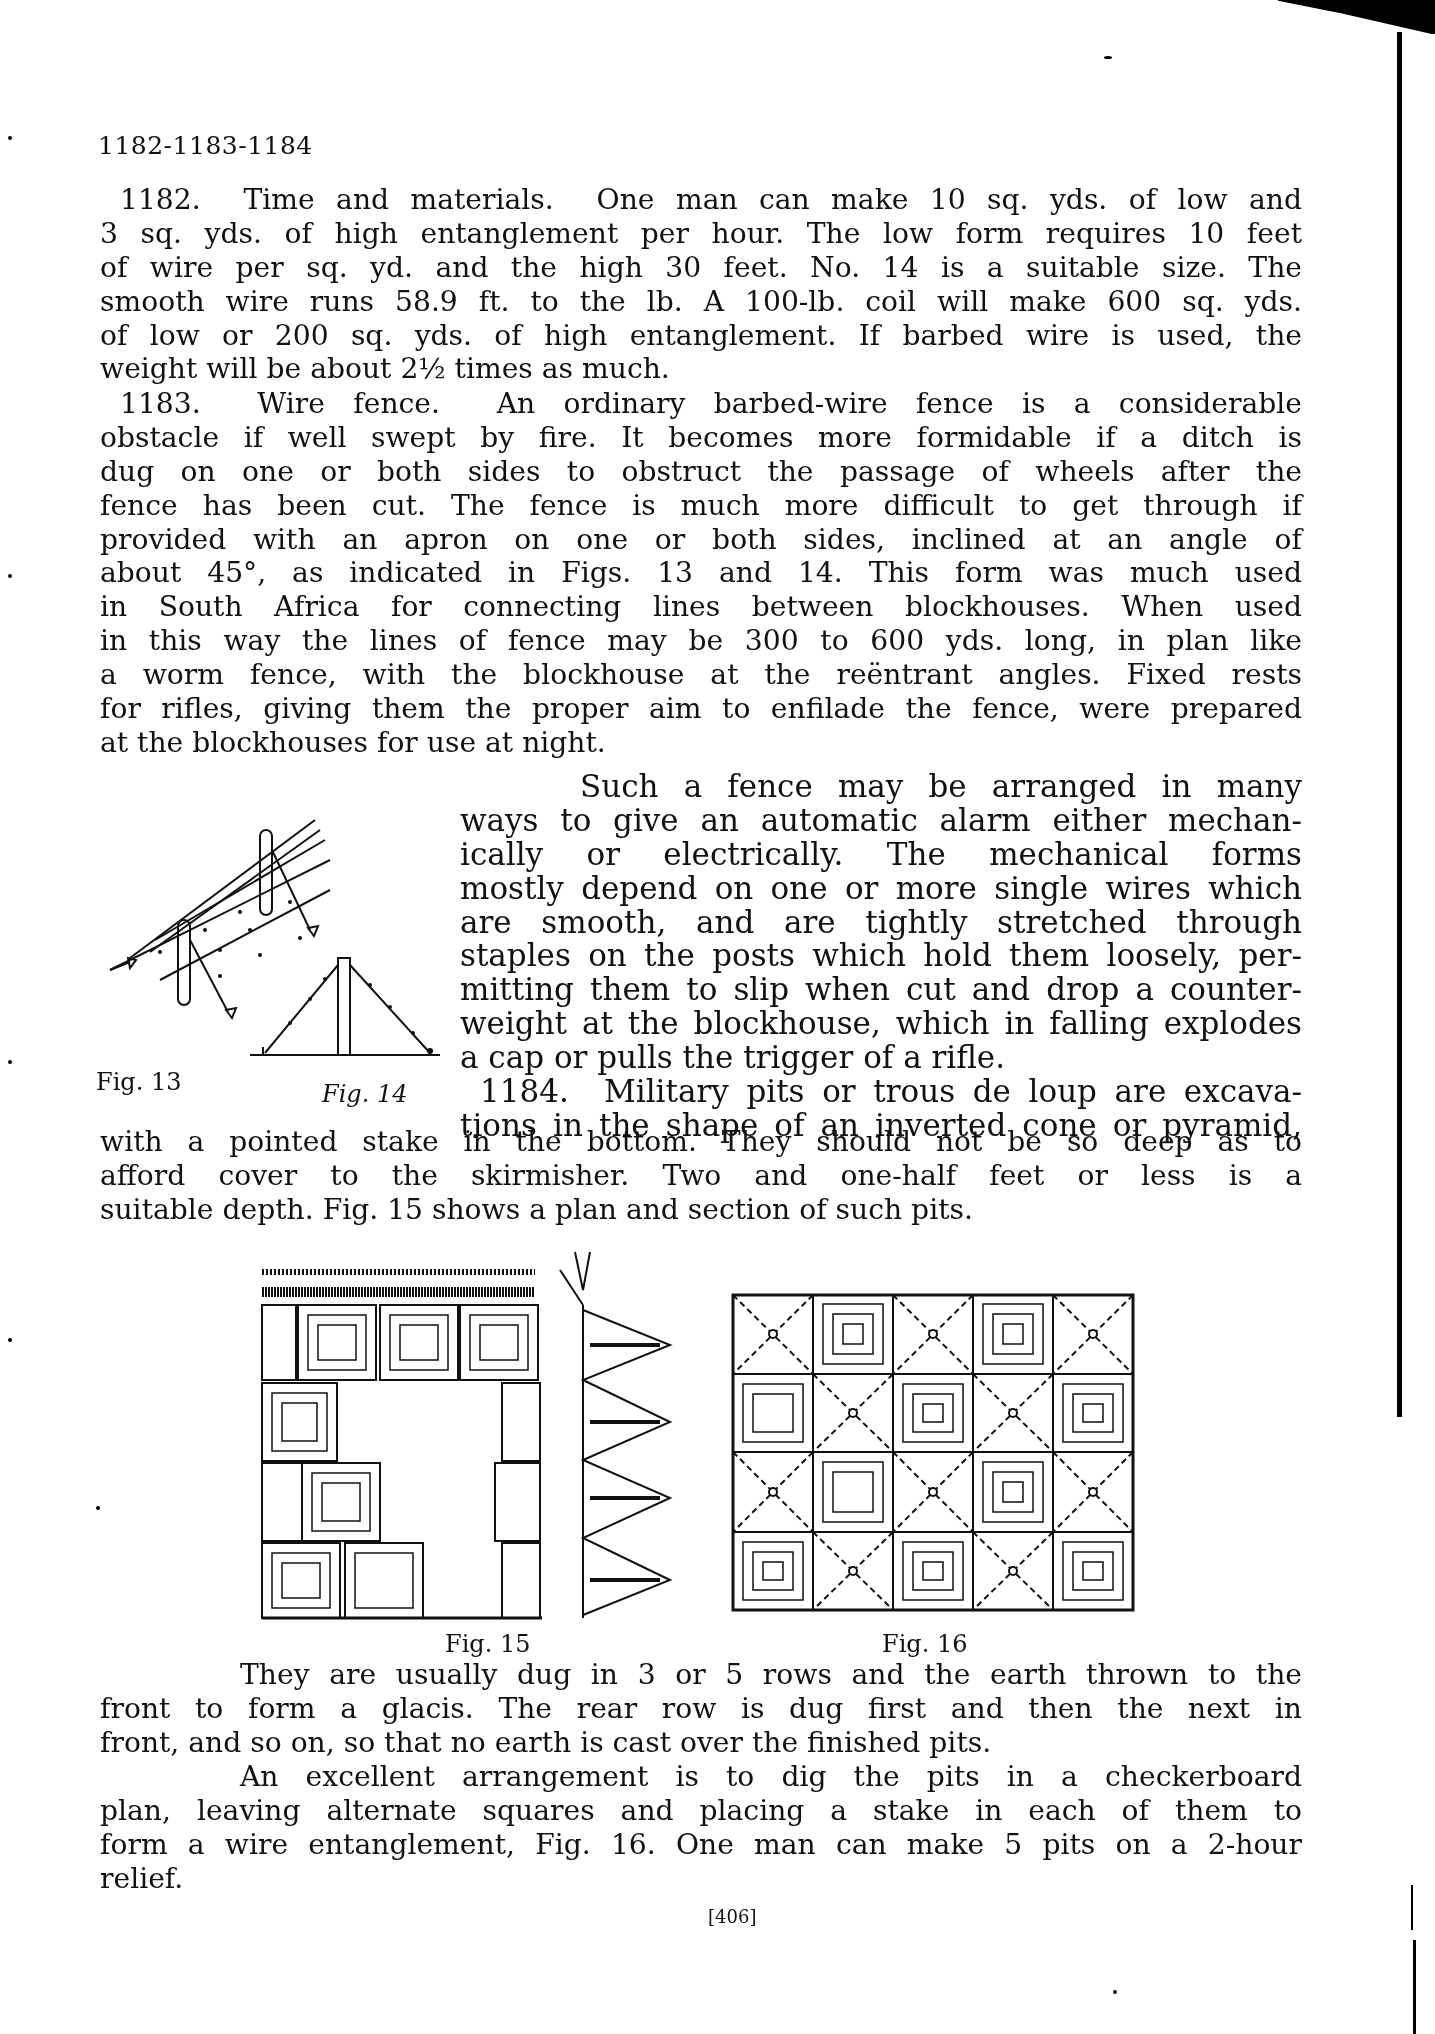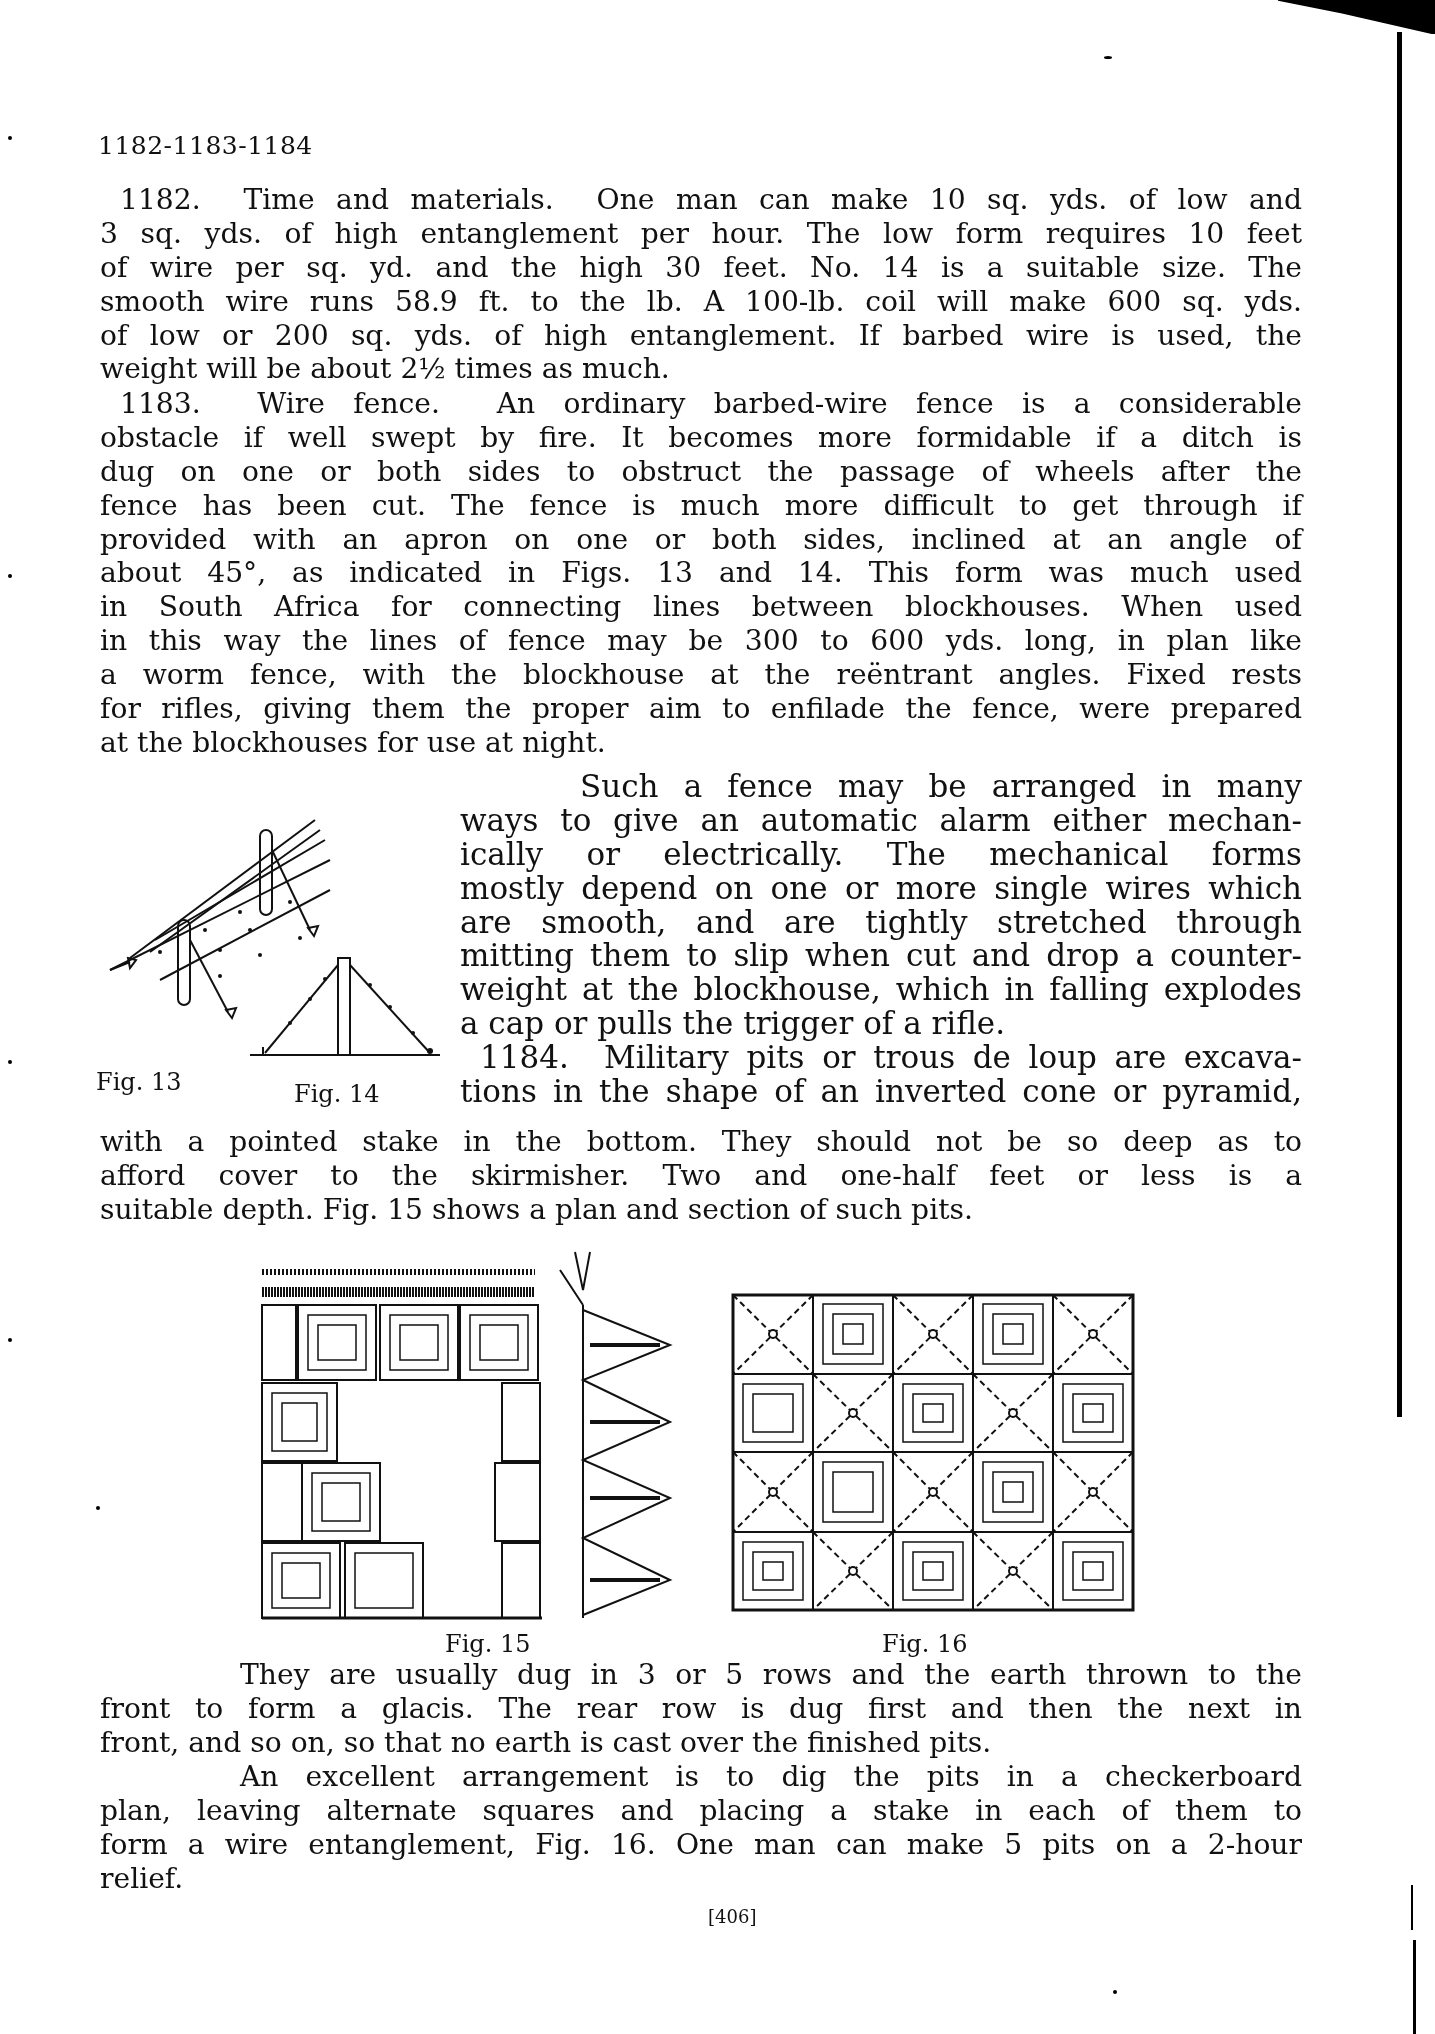--- a/index.html
+++ b/index.html
@@ -98,20 +98,21 @@
     <span class="line">for rifles, giving them the proper aim to enfilade the fence, were prepared</span>
     <span class="line last">at the blockhouses for use at night.</span>
   </div>
 
   <div class="wrap-block">
     <span class="line" style="padding-left:120px;">Such a fence may be arranged in many</span>
     <span class="line">ways to give an automatic alarm either mechan-</span>
     <span class="line">ically or electrically.  The mechanical forms</span>
     <span class="line">mostly depend on one or more single wires which</span>
     <span class="line">are smooth, and are tightly stretched through</span>
+    <span class="line">staples on the posts which hold them loosely, per-</span>
     <span class="line">mitting them to slip when cut and drop a counter-</span>
     <span class="line">weight at the blockhouse, which in falling explodes</span>
     <span class="line last">a cap or pulls the trigger of a rifle.</span>
     <span class="line" style="padding-left:20px;">
       <span class="b">1184.</span>&nbsp;
       <span class="b">Military pits</span>
       <span>or</span>
       <span class="b">trous de loup</span>
       <span>are excava-</span>
     </span>
@@ -165,21 +166,21 @@
     <g fill="#111">
       <circle cx="45" cy="68" r="2"></circle>
         <circle cx="65" cy="44" r="2"></circle>
         <circle cx="80" cy="24" r="2"></circle>
       <circle cx="125" cy="30" r="2"></circle>
         <circle cx="145" cy="52" r="2"></circle>
         <circle cx="168" cy="78" r="2"></circle>
       <circle cx="185" cy="96" r="3"></circle>
     </g>
   </svg>
-  <div class="fig-label" style="left:294px;top:1080px;">Fig. 14</div>
+  <div class="fig-label" style="left:322px;top:1080px;font-style:italic;">Fig. 14</div>
 
   <svg style="left:250px;top:1250px;" width="440" height="380" viewBox="0 0 440 380">
     <g stroke="#111" fill="none">
       <line x1="12" y1="22" x2="285" y2="22" stroke-width="6" stroke-dasharray="2,2"></line>
       <line x1="12" y1="42" x2="285" y2="42" stroke-width="10" stroke-dasharray="2,1"></line>
       <g stroke-width="2">
         <rect x="48" y="55" width="78" height="75"></rect>
         <rect x="130" y="55" width="78" height="75"></rect>
         <rect x="210" y="55" width="78" height="75"></rect>
         <rect x="12" y="55" width="34" height="75"></rect>

